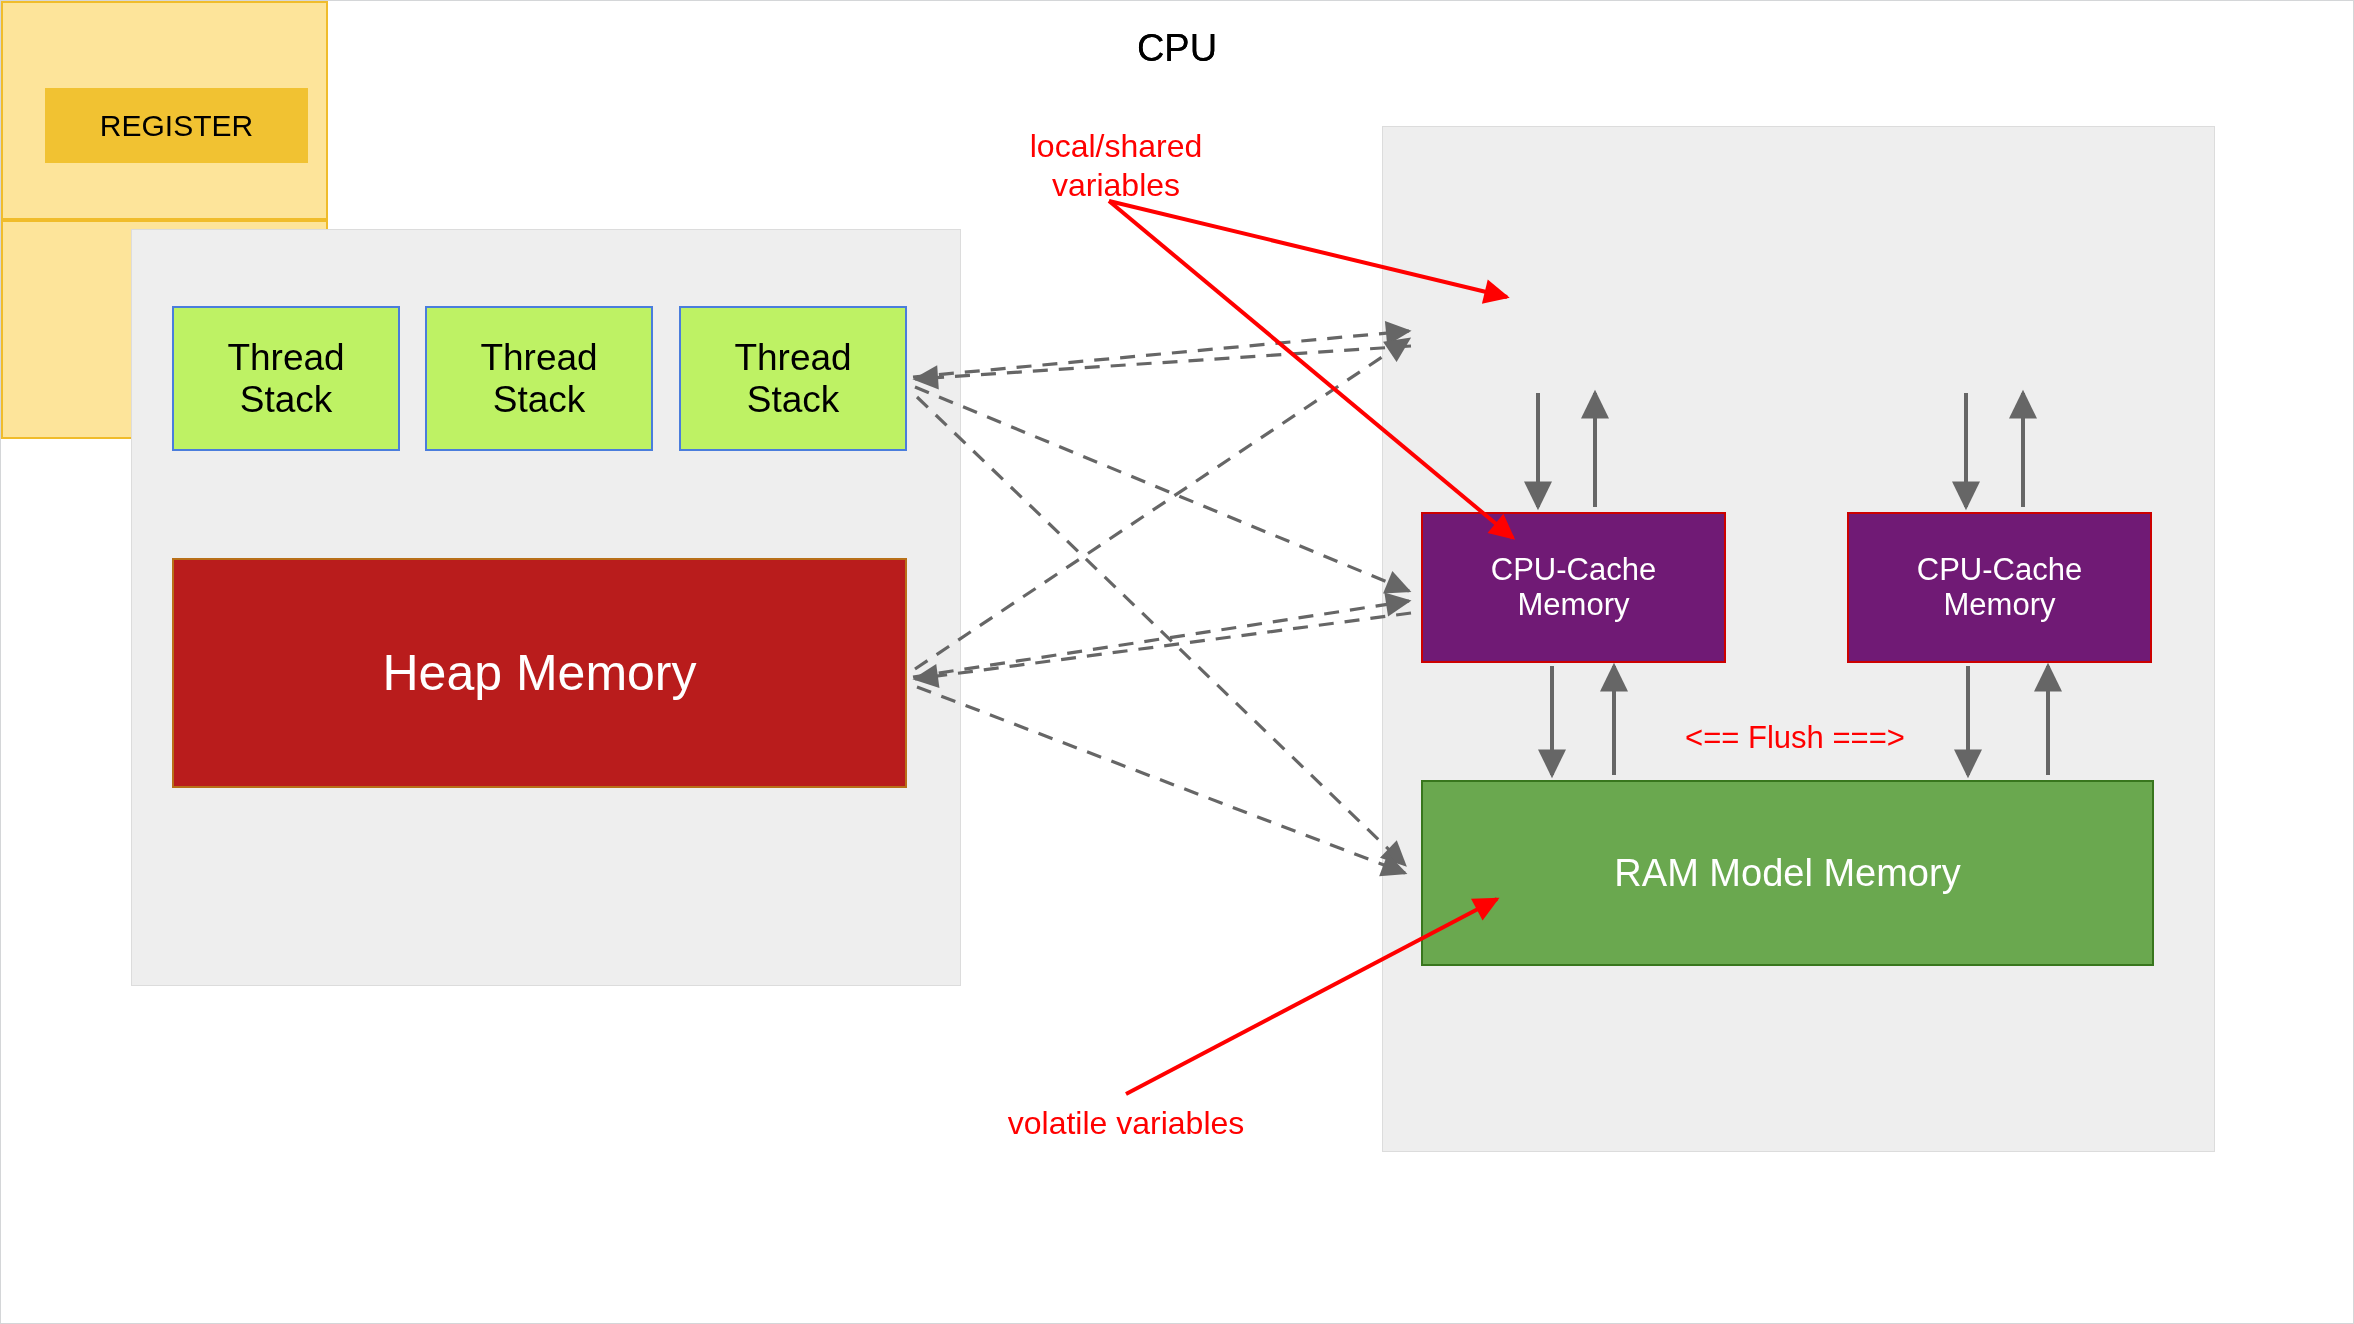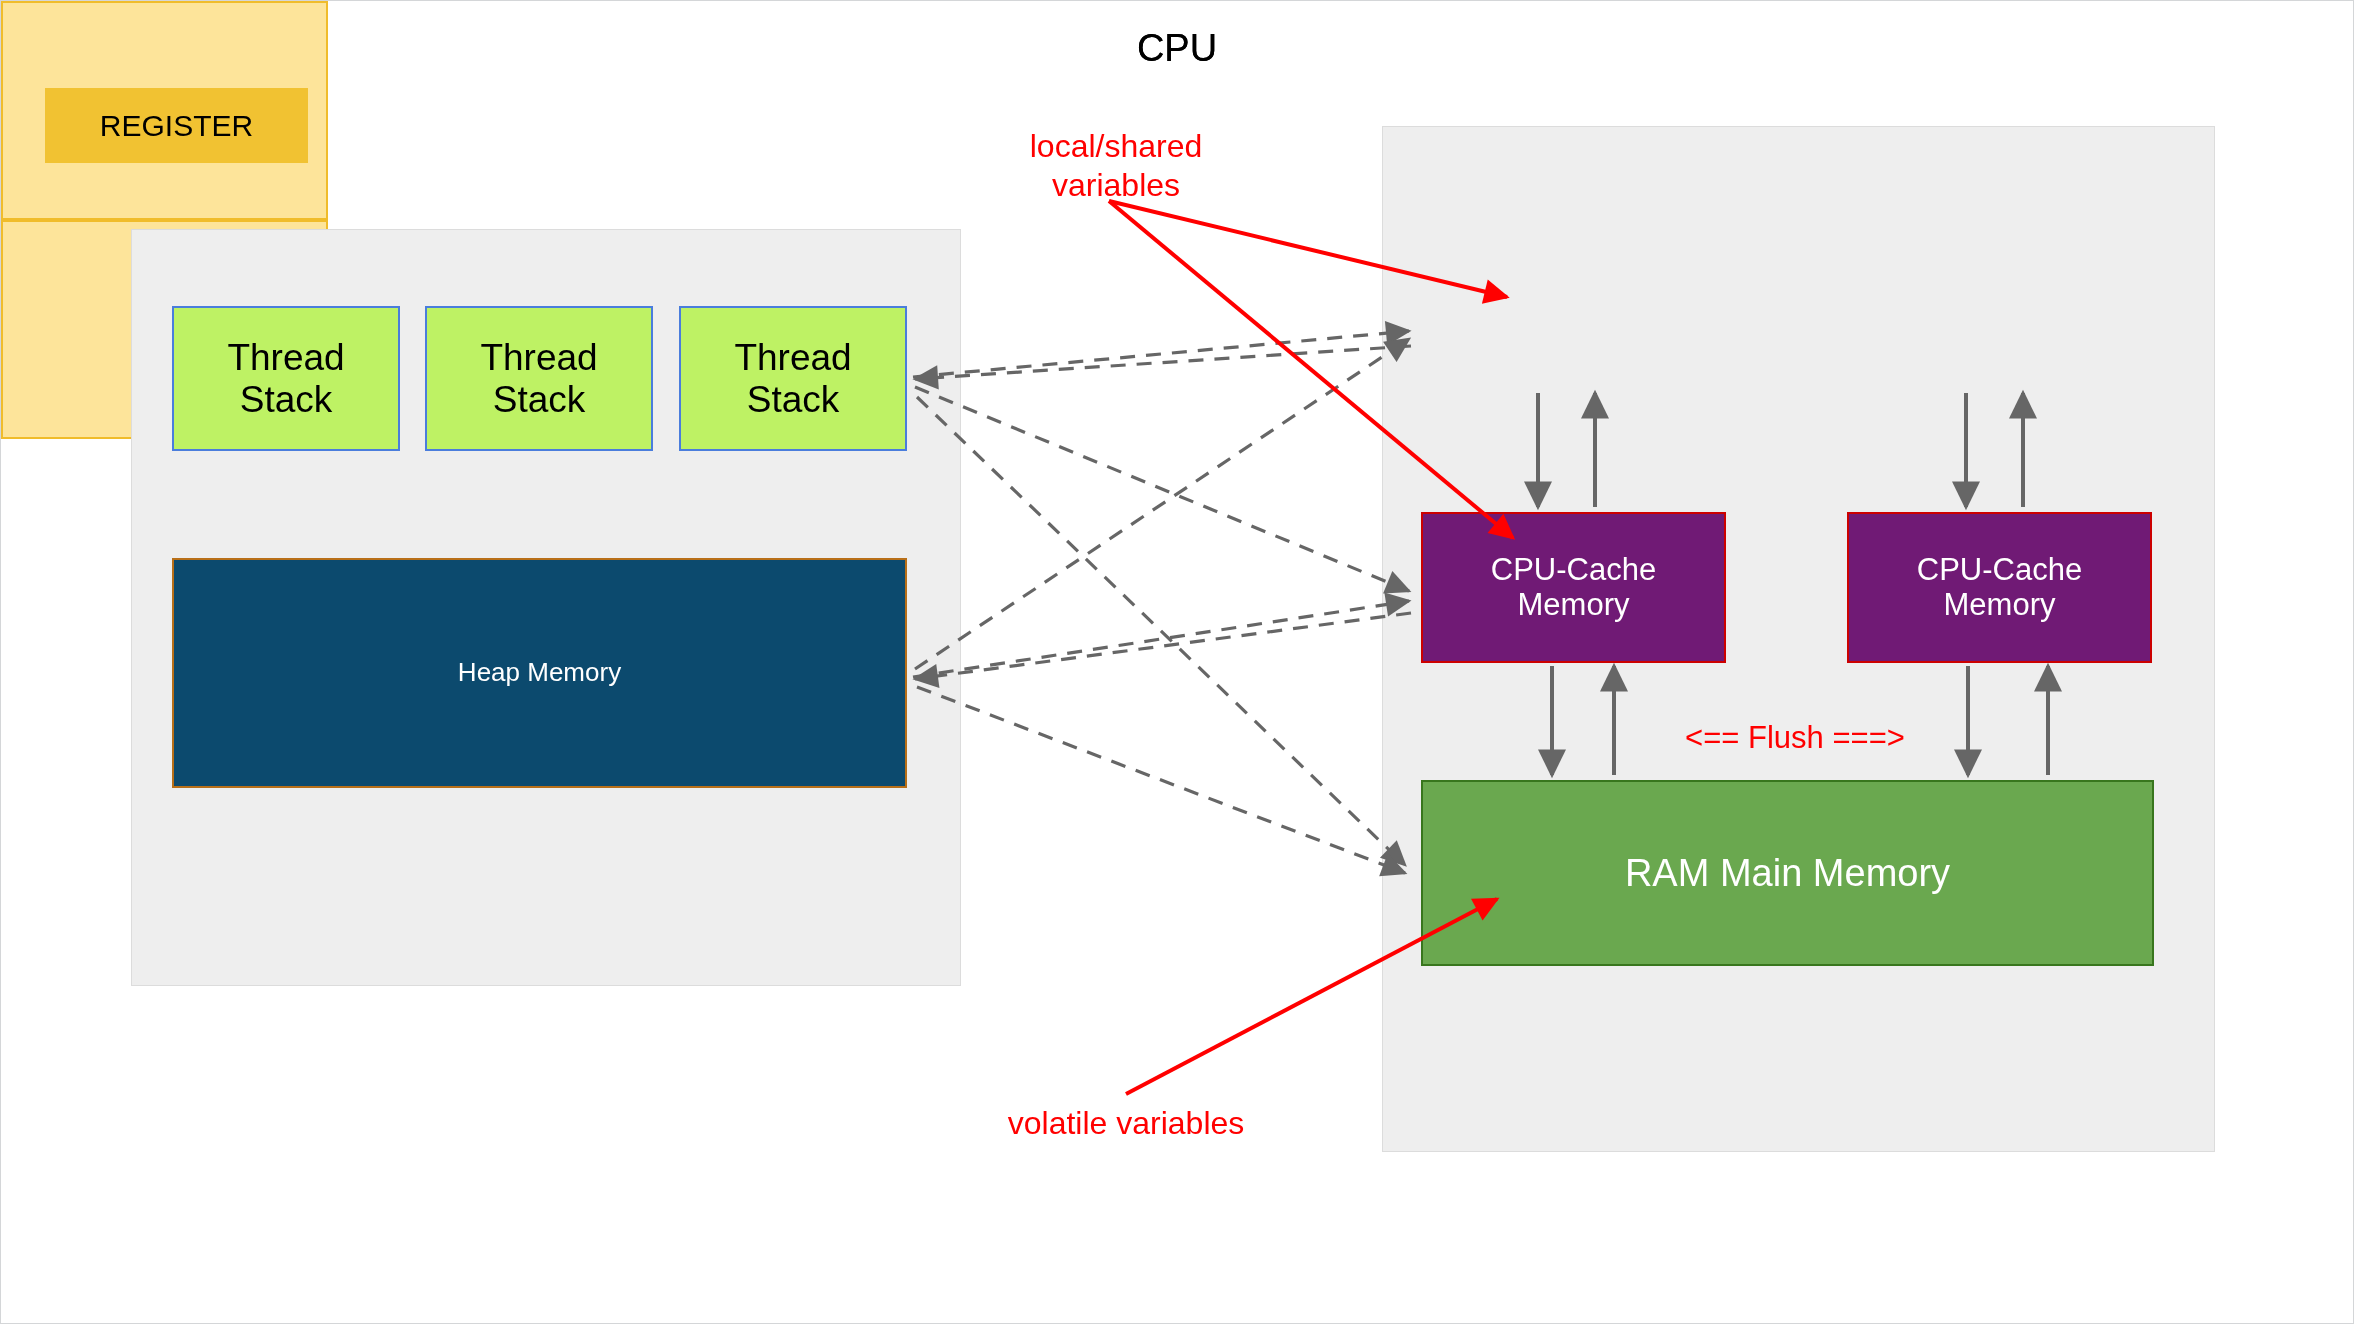--- a/index.html
+++ b/index.html
@@ -59,23 +59,23 @@
     font-size:37px;color:#000;
     top:305px;
   }
   #thread-stack-1{ left:171px; }
   #thread-stack-2{ left:424px; }
   #thread-stack-3{ left:678px; }
 
   #heap-memory{
     left:171px; top:557px;
     width:735px;height:230px;
-    background:#0c4a6e;
+    background:#b91c1c;
     border:2px solid #b86f18;
-    font-size:26px;color:#ffffff;
+    font-size:50px;color:#ffffff;
   }
 
   .cpu-box{
     top:183px;
     width:323px;height:215px;
     background:#fde49a;
     border:2px solid #f0bc2b;
     z-index:3;
   }
   #cpu-box-1{ left:1420px; }
@@ -159,21 +159,21 @@
   <div class="cpu-box" id="cpu-box-2">
     <div class="cpu-title">CPU</div>
     <div class="register">REGISTER</div>
   </div>
 
   <div class="box cpu-cache" id="cpu-cache-1" style="white-space: pre-line;">CPU-Cache
 Memory</div>
   <div class="box cpu-cache" id="cpu-cache-2" style="white-space: pre-line;">CPU-Cache
 Memory</div>
 
-  <div class="box" id="ram-main-memory">RAM Main Memory</div>
+  <div class="box" id="ram-main-memory">RAM Model Memory</div>
 
   <div class="annot" id="annot-local-shared" style="white-space: pre-line;">local/shared
 variables</div>
   <div class="annot" id="annot-volatile">volatile variables</div>
   <div class="annot" id="annot-flush">&lt;== Flush ===&gt;</div>
 
   <svg id="wires" viewBox="0 0 2354 1324" xmlns="http://www.w3.org/2000/svg">
     <defs>
       <marker id="gray-head" markerWidth="9" markerHeight="9" refX="7.6" refY="4.5" orient="auto" markerUnits="strokeWidth">
         <path d="M0.4,0.7 L8.4,4.5 L0.4,8.3 Z" fill="#666666"></path>

